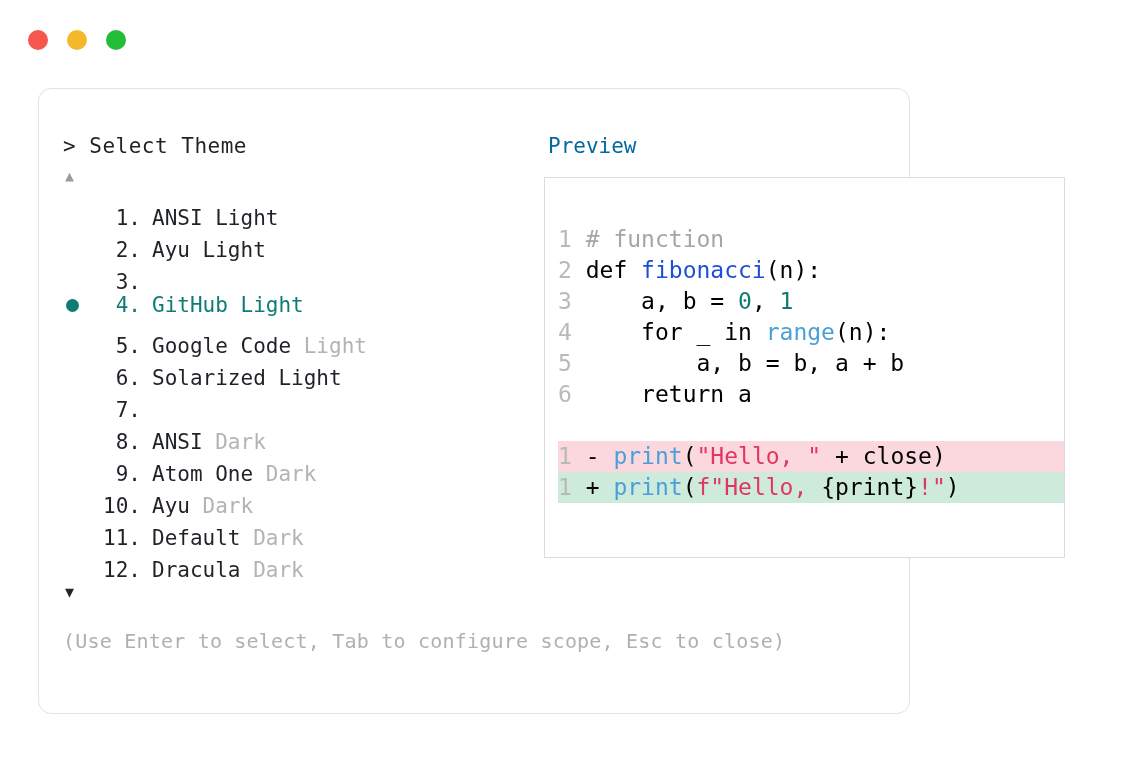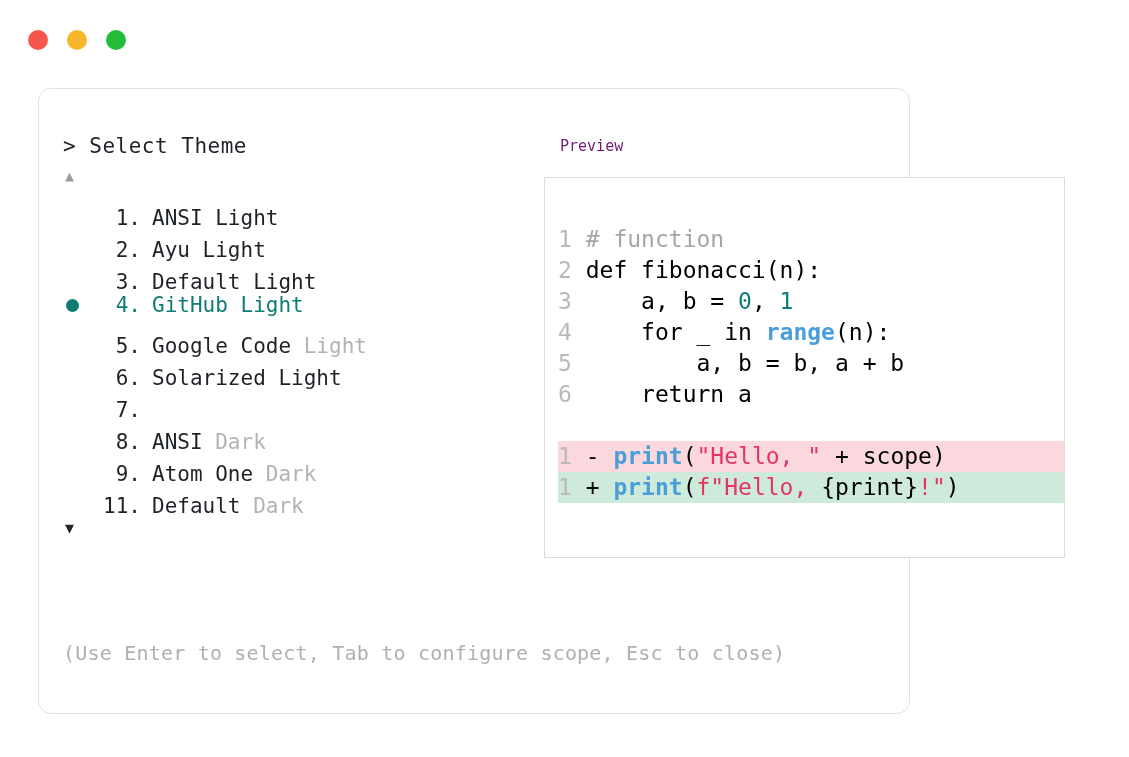--- a/index.html
+++ b/index.html
@@ -113,40 +113,40 @@
   .theme-row.selected .label-cell,
   .theme-row.selected .suffix {
     color: #0f7b75;
   }
   .suffix { color: #1f2328; text-align: right; }
   .suffix.muted { color: #b3b3b3; }
 
   .hint {
     position: absolute;
     left: 24px;
-    top: 552px;
+    top: 540px;
     font-size: 20px;
     color: #b0b0b0;
     white-space: pre;
     letter-spacing: 0.2px;
   }
 
   
   .right-col {
     position: absolute;
     left: 497px;
     top: 44px;
     width: 530px;
   }
   .preview-title {
-    font-size: 15px;
-    color: #701a75;
+    font-size: 21px;
+    color: #0369a1;
     line-height: 26px;
     white-space: pre;
-    margin-left: 24px;
+    margin-left: 12px;
   }
   .preview-box {
     margin-top: 18px;
     margin-left: 8px;
     width: 521px;
     height: 381px;
     box-sizing: border-box;
     border: 1.5px solid #dcdcde;
     background: #ffffff;
     position: relative;
@@ -160,23 +160,23 @@
     line-height: 31px;
   }
   .code-line {
     white-space: pre;
     height: 31px;
     display: block;
   }
   .ln { color: #b9b9b9; }
   .tok-plain   { color: #000000; }
   .tok-comment { color: #a0a8a0; }
-  .tok-func    { color: #000000; }
+  .tok-func    { color: #1d4ed8; }
   .tok-num     { color: #0f7b75; }
-  .tok-builtin { color: #4a9fd8; font-weight: bold; }
+  .tok-builtin { color: #4a9fd8; }
   .tok-str     { color: #e3355f; }
   .code-gap { height: 31px; }
 
   .diff-line {
     white-space: pre;
     display: block;
     height: 31px;
     width: 100%;
     box-sizing: border-box;
   }
@@ -194,45 +194,47 @@
 
 <div class="panel">
   <div class="panel-inner">
 
     <div class="left-col">
       <div class="prompt-line">&gt; Select Theme</div>
       <div class="scroll-arrow up">▲</div>
       <div class="theme-list" id="theme-list">
           <div class="theme-row"><span class="bullet-cell"></span><span class="num-cell">1.</span><span class="label-cell"><span>ANSI</span><span class="suffix"> Light</span></span></div>
           <div class="theme-row"><span class="bullet-cell"></span><span class="num-cell">2.</span><span class="label-cell"><span>Ayu</span><span class="suffix"> Light</span></span></div>
-          <div class="theme-row"><span class="bullet-cell"></span><span class="num-cell">3.</span><span class="label-cell"><span>Default</span><span class="suffix"> Light</span></span></div>
+          <div class="theme-row"><span class="bullet-cell"></span><span class="num-cell">3.</span></div>
           <div class="theme-row selected"><span class="bullet-cell"><span class="bullet" style="background: rgb(15, 123, 117);"></span></span><span class="num-cell">4.</span><span class="label-cell"><span>GitHub</span><span class="suffix"> Light</span></span></div>
           <div class="theme-row"><span class="bullet-cell"></span><span class="num-cell">5.</span><span class="label-cell"><span>Google Code</span><span class="suffix muted"> Light</span></span></div>
           <div class="theme-row"><span class="bullet-cell"></span><span class="num-cell">6.</span><span class="label-cell"><span>Solarized</span><span class="suffix"> Light</span></span></div>
           <div class="theme-row"><span class="bullet-cell"></span><span class="num-cell">7.</span></div>
           <div class="theme-row"><span class="bullet-cell"></span><span class="num-cell">8.</span><span class="label-cell"><span>ANSI</span><span class="suffix muted"> Dark</span></span></div>
           <div class="theme-row"><span class="bullet-cell"></span><span class="num-cell">9.</span><span class="label-cell"><span>Atom One</span><span class="suffix muted"> Dark</span></span></div>
+          <div class="theme-row"><span class="bullet-cell"></span><span class="num-cell">10.</span><span class="label-cell"><span>Ayu</span><span class="suffix muted"> Dark</span></span></div>
           <div class="theme-row"><span class="bullet-cell"></span><span class="num-cell">11.</span><span class="label-cell"><span>Default</span><span class="suffix muted"> Dark</span></span></div>
+          <div class="theme-row"><span class="bullet-cell"></span><span class="num-cell">12.</span><span class="label-cell"><span>Dracula</span><span class="suffix muted"> Dark</span></span></div>
         </div>
       <div class="scroll-arrow down">▼</div>
     </div>
 
     <div class="hint">(Use Enter to select, Tab to configure scope, Esc to close)</div>
 
     <div class="right-col">
       <div class="preview-title">Preview</div>
       <div class="preview-box">
         <div class="code" id="code-block">
             <span class="code-line"><span class="ln">1 </span><span class="tok-comment"># function</span></span>
             <span class="code-line"><span class="ln">2 </span><span class="tok-plain">def </span><span class="tok-func">fibonacci</span><span class="tok-plain">(n):</span></span>
             <span class="code-line"><span class="ln">3 </span><span class="tok-plain">    a, b = </span><span class="tok-num">0</span><span class="tok-plain">, </span><span class="tok-num">1</span></span>
             <span class="code-line"><span class="ln">4 </span><span class="tok-plain">    for _ in </span><span class="tok-builtin">range</span><span class="tok-plain">(n):</span></span>
             <span class="code-line"><span class="ln">5 </span><span class="tok-plain">        a, b = b, a + b</span></span>
             <span class="code-line"><span class="ln">6 </span><span class="tok-plain">    return a</span></span>
             <div class="code-gap"></div>
-            <span class="diff-line diff-del" style="background: rgb(250, 216, 221);"><span class="ln">1 </span><span class="tok-plain">- </span><span class="tok-builtin">print</span><span class="tok-plain">(</span><span class="tok-str">"Hello, "</span><span class="tok-plain"> + scope)</span></span>
+            <span class="diff-line diff-del" style="background: rgb(250, 216, 221);"><span class="ln">1 </span><span class="tok-plain">- </span><span class="tok-builtin">print</span><span class="tok-plain">(</span><span class="tok-str">"Hello, "</span><span class="tok-plain"> + close)</span></span>
             <span class="diff-line diff-add" style="background: rgb(205, 234, 218);"><span class="ln">1 </span><span class="tok-plain">+ </span><span class="tok-builtin">print</span><span class="tok-plain">(</span><span class="tok-str">f"Hello, </span><span class="tok-plain">{print}</span><span class="tok-str">!"</span><span class="tok-plain">)</span></span>
           </div>
       </div>
     </div>
 
   </div>
 </div>
 
 </body></html>

